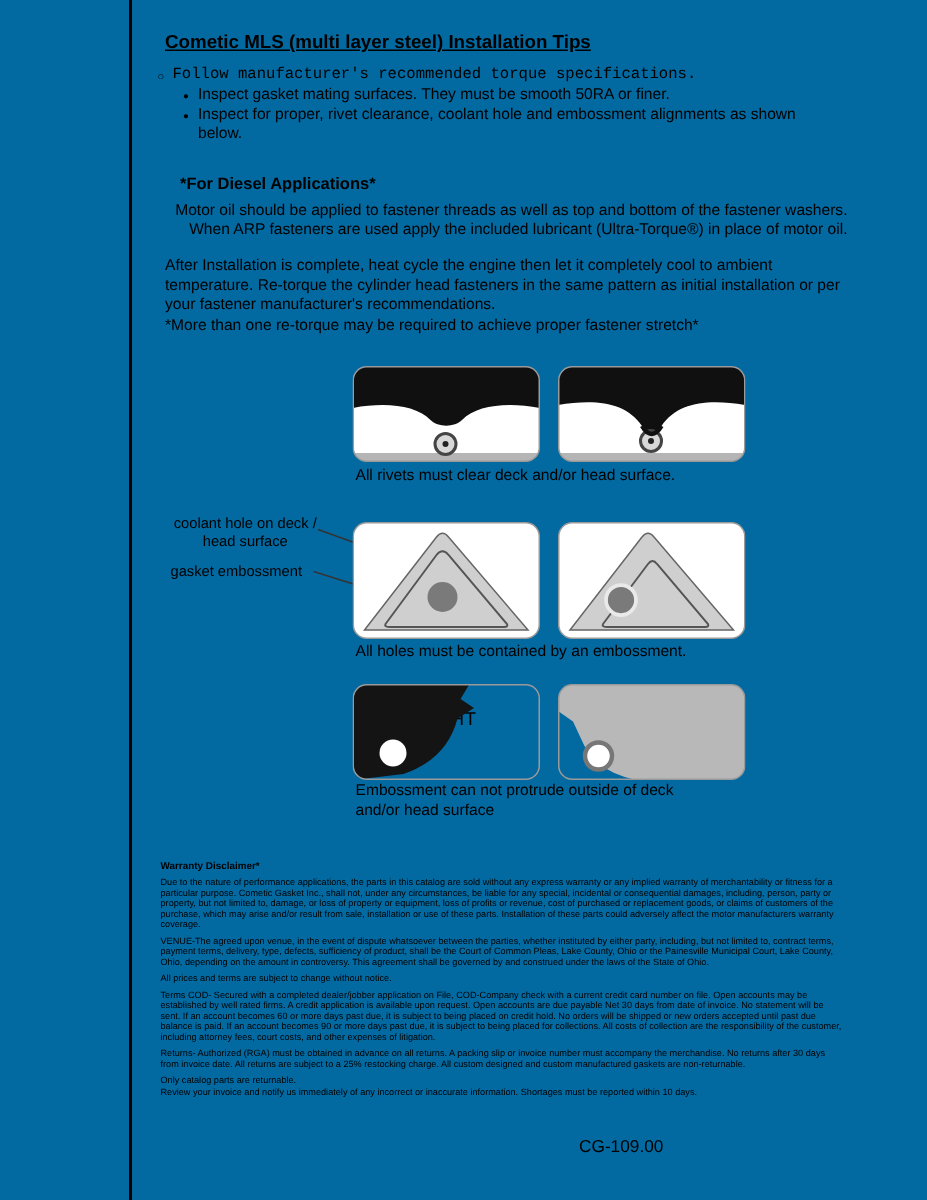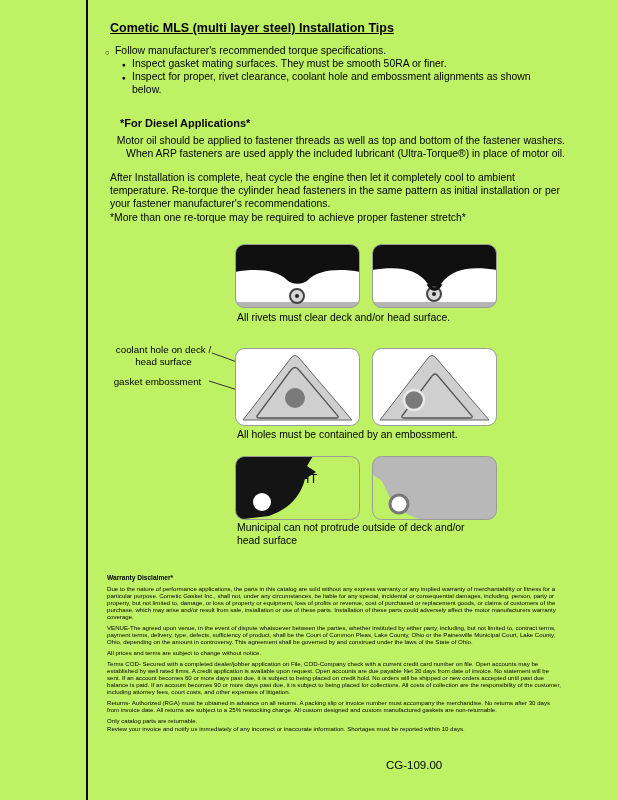--- a/index.html
+++ b/index.html
@@ -1,22 +1,22 @@
 <!DOCTYPE html>
 <html><head>
 <meta charset="utf-8">
 <style>
   html,body{margin:0;padding:0;background:#e8e8e8;}
-  .page{position:relative;width:618px;height:800px;background:#bef264;margin:0 auto;
+  .page{position:relative;width:618px;height:800px;background:#0369a1;margin:0 auto;
         font-family:"Liberation Sans",sans-serif;color:#000;overflow:hidden;}
   .left-rule{position:absolute;left:86px;top:0;width:2px;height:800px;background:#000;}
   .title{position:absolute;left:110px;top:21px;font-size:12.5px;font-weight:bold;
          text-decoration:underline;}
   .bullets{position:absolute;left:105px;top:44px;font-size:10.4px;line-height:13px;width:450px;}
-  .bullet{position:relative;padding-left:10px;}
+  .bullet{position:relative;padding-left:10px;font-family:Liberation Mono, monospace;}
   .bullet::before{content:"○";position:absolute;left:0;top:1.5px;font-size:7.5px;}
   .sub-bullets{margin-left:17px;}
   .sub-bullet{position:relative;padding-left:10px;}
   .sub-bullet::before{content:"●";position:absolute;left:0;top:1px;font-size:6.5px;}
   .diesel-heading{position:absolute;left:120px;top:117px;font-size:11px;font-weight:bold;}
   .para{position:absolute;left:110px;width:455px;font-size:10.4px;line-height:13.2px;}
   .p1{top:134px;text-align:right;}
   .p2{top:171px;}
   .note{top:211px;}
   .col-label{position:absolute;width:125px;text-align:center;font-size:12.3px;letter-spacing:.5px;margin-top:32px;}
@@ -144,21 +144,21 @@
             <rect x="0.5" y="0.5" width="124" height="63" rx="9"></rect>
           </clipPath>
         </defs>
       <g clip-path="url(#r3b)">
         <path d="M0,0 L125,0 L125,64 L52,64 Q25,58 17,40 L10,25 L0,18 Z" fill="#b8b8b8"></path>
         <circle cx="27" cy="48" r="9" fill="#ffffff" stroke="#777" stroke-width="3"></circle>
       </g>
       <rect x="0.5" y="0.5" width="124" height="63" rx="9" fill="none" stroke="#9a9a9a"></rect>
     </svg>
   </div>
-  <div class="caption" style="top:522px;width:235px;">Municipal can not protrude outside of deck and/or head surface</div>
+  <div class="caption" style="top:522px;width:235px;">Embossment can not protrude outside of deck and/or head surface</div>
 
   <div class="legal">
     <div class="legal-heading">Warranty Disclaimer*</div>
     <p>Due to the nature of performance applications, the parts in this catalog are sold without any express warranty or any implied warranty of merchantability or fitness for a particular purpose.  Cometic Gasket Inc., shall not, under any circumstances, be liable for any special, incidental or consequential damages, including, person, party or property, but not limited to, damage, or loss of property or equipment, loss of profits or revenue, cost of purchased or replacement goods, or claims of customers of the purchase, which may arise and/or result from sale, installation or use of these parts.  Installation of these parts could adversely affect the motor manufacturers warranty coverage.</p>
     <p>VENUE-The agreed upon venue, in the event of dispute whatsoever between the parties, whether instituted by either party, including, but not limited to, contract terms, payment terms, delivery, type, defects, sufficiency of product, shall be the Court of Common Pleas, Lake County, Ohio or the Painesville Municipal Court, Lake County, Ohio, depending on the amount in controversy.  This agreement shall be governed by and construed under the laws of the State of Ohio.</p>
     <p>All prices and terms are subject to change without notice.</p>
     <p>Terms COD- Secured with a completed dealer/jobber application on File, COD-Company check with a current credit card number on file.  Open accounts may be established by well rated firms.  A credit application is available upon request.  Open accounts are due payable Net 30 days from date of invoice.  No statement will be sent.  If an account becomes 60 or more days past due, it is subject to being placed on credit hold.  No orders will be shipped or new orders accepted until past due balance is paid.  If an account becomes 90 or more days past due, it is subject to being placed for collections.  All costs of collection are the responsibility of the customer, including attorney fees, court costs, and other expenses of litigation.</p>
     <p>Returns- Authorized (RGA) must be obtained in advance on all returns.  A packing slip or invoice number must accompany the merchandise.  No returns after 30 days from invoice date.  All returns are subject to a 25% restocking charge.  All custom designed and custom manufactured gaskets are non-returnable.</p>
     <p style="margin-bottom:1px;">Only catalog parts are returnable.</p>
     <p>Review your invoice and notify us immediately of any incorrect or inaccurate information.  Shortages must be reported within 10 days.</p>

